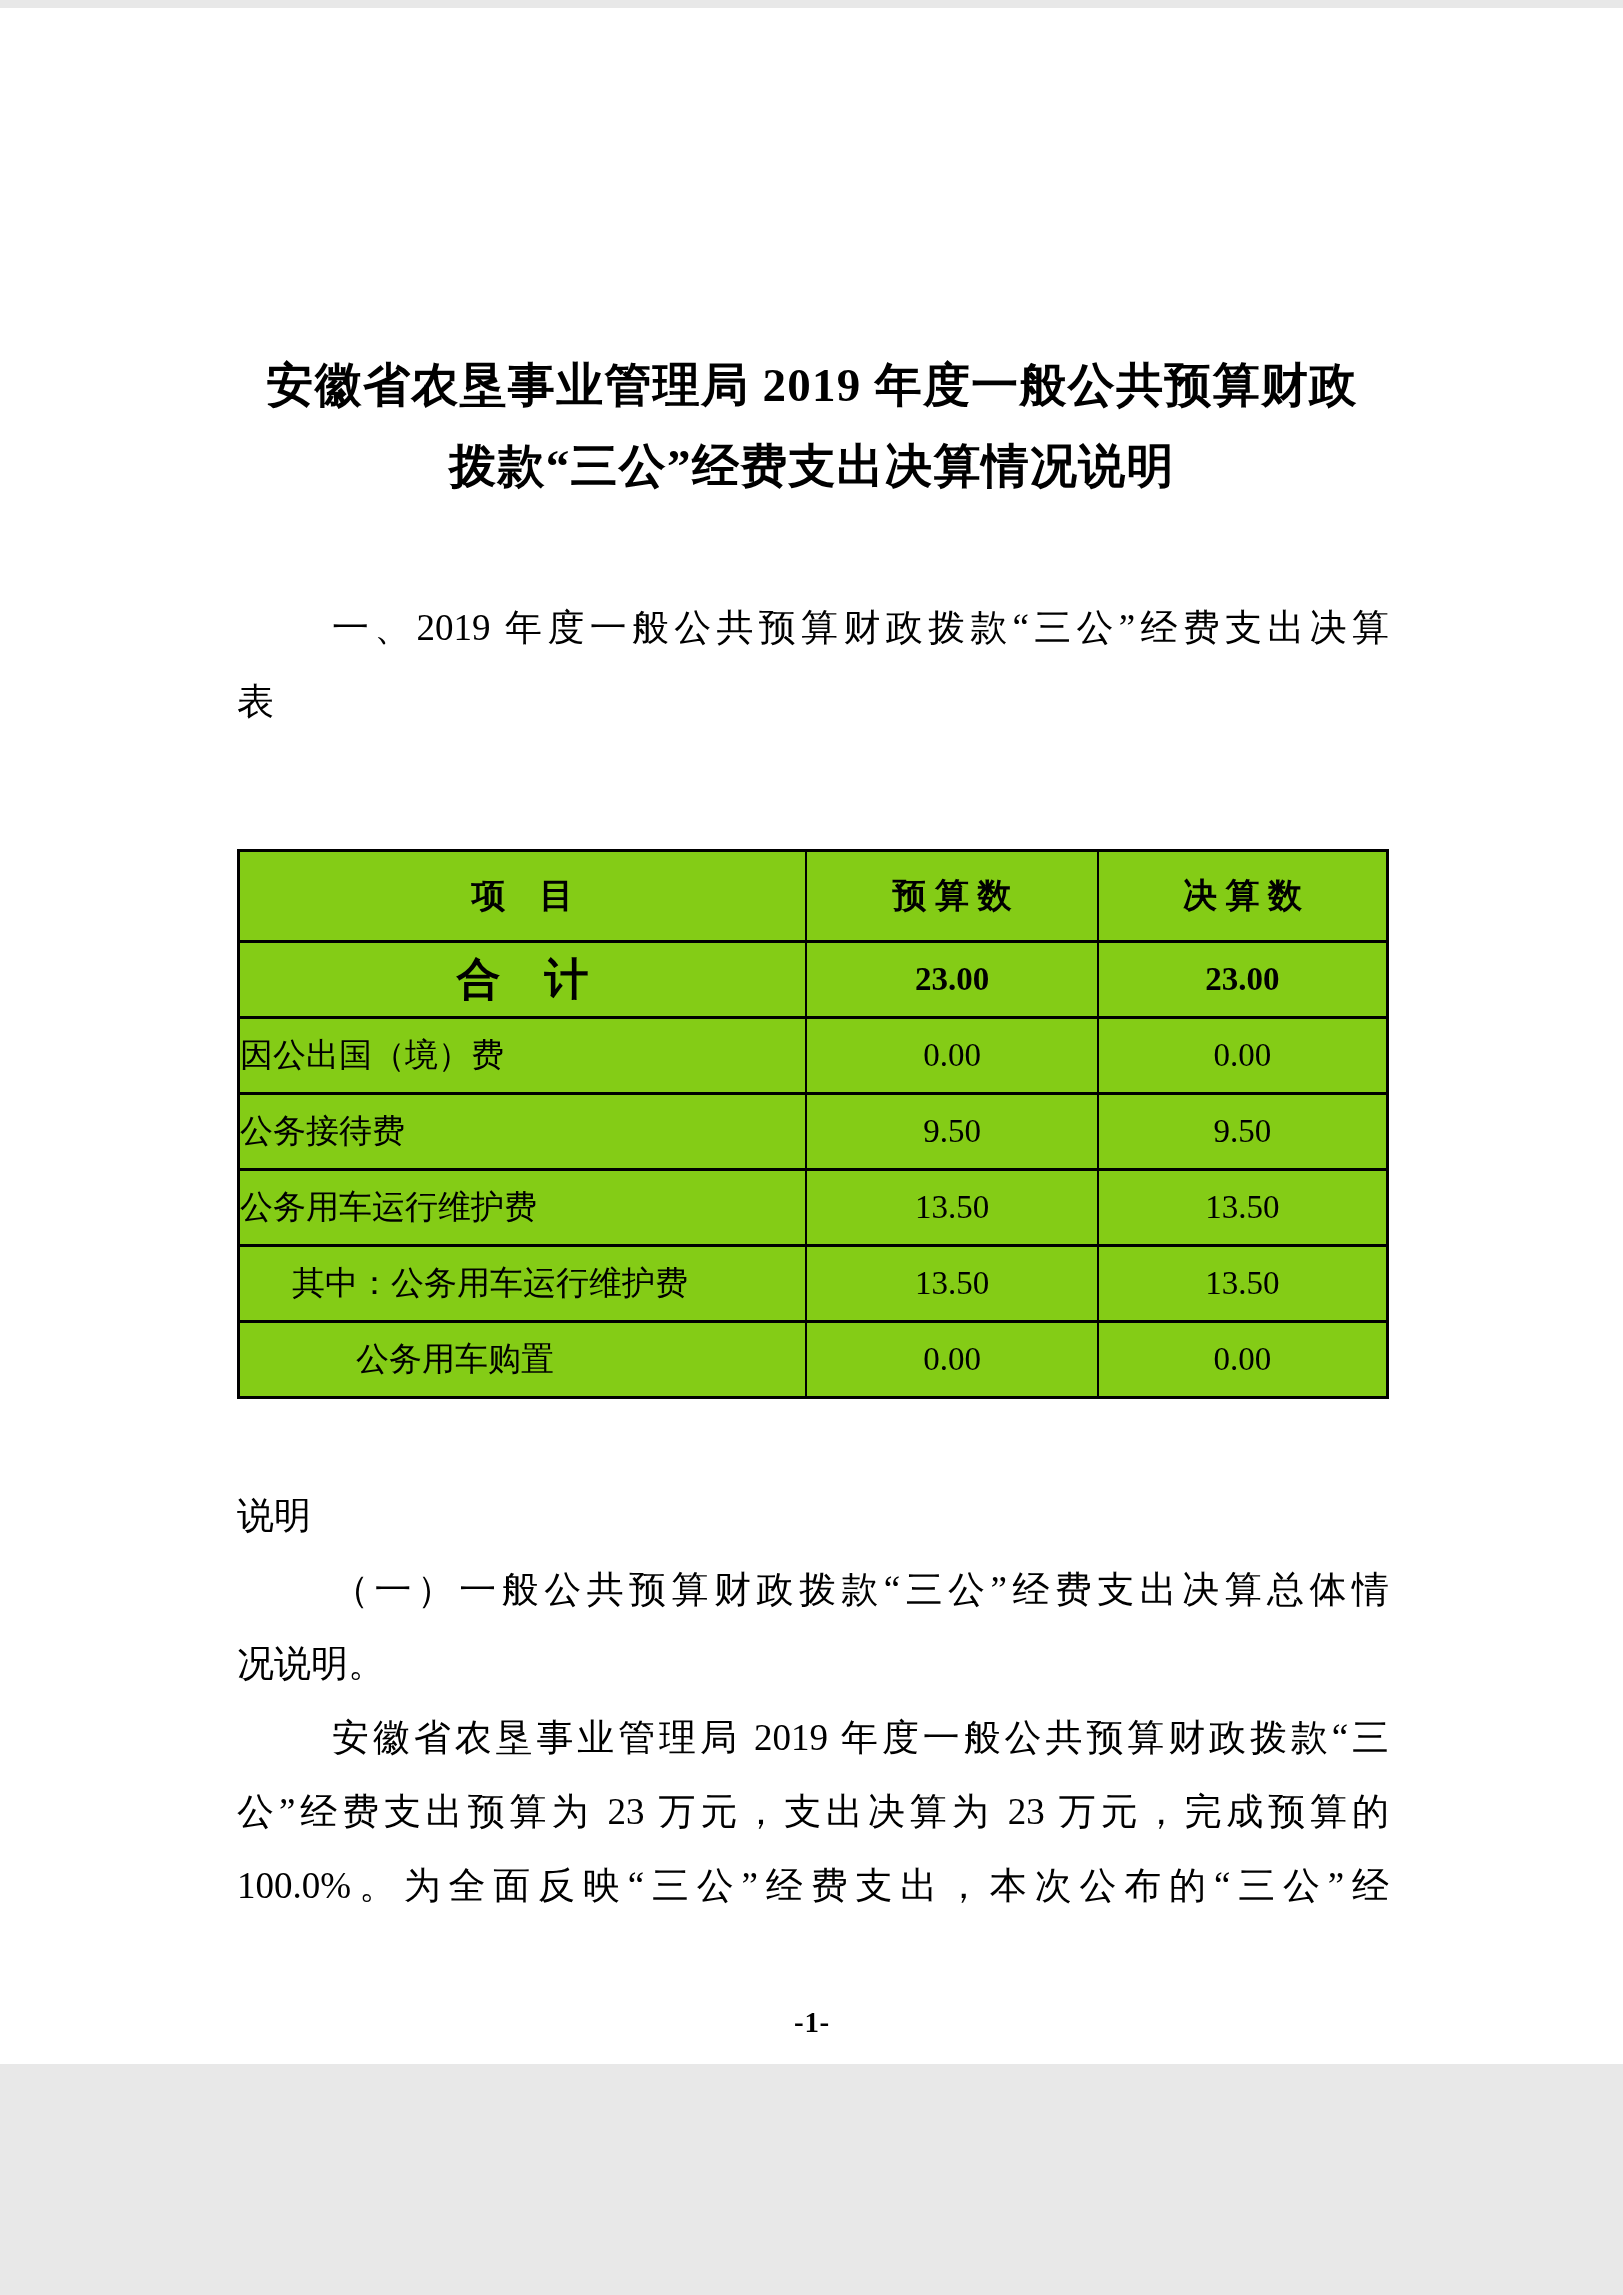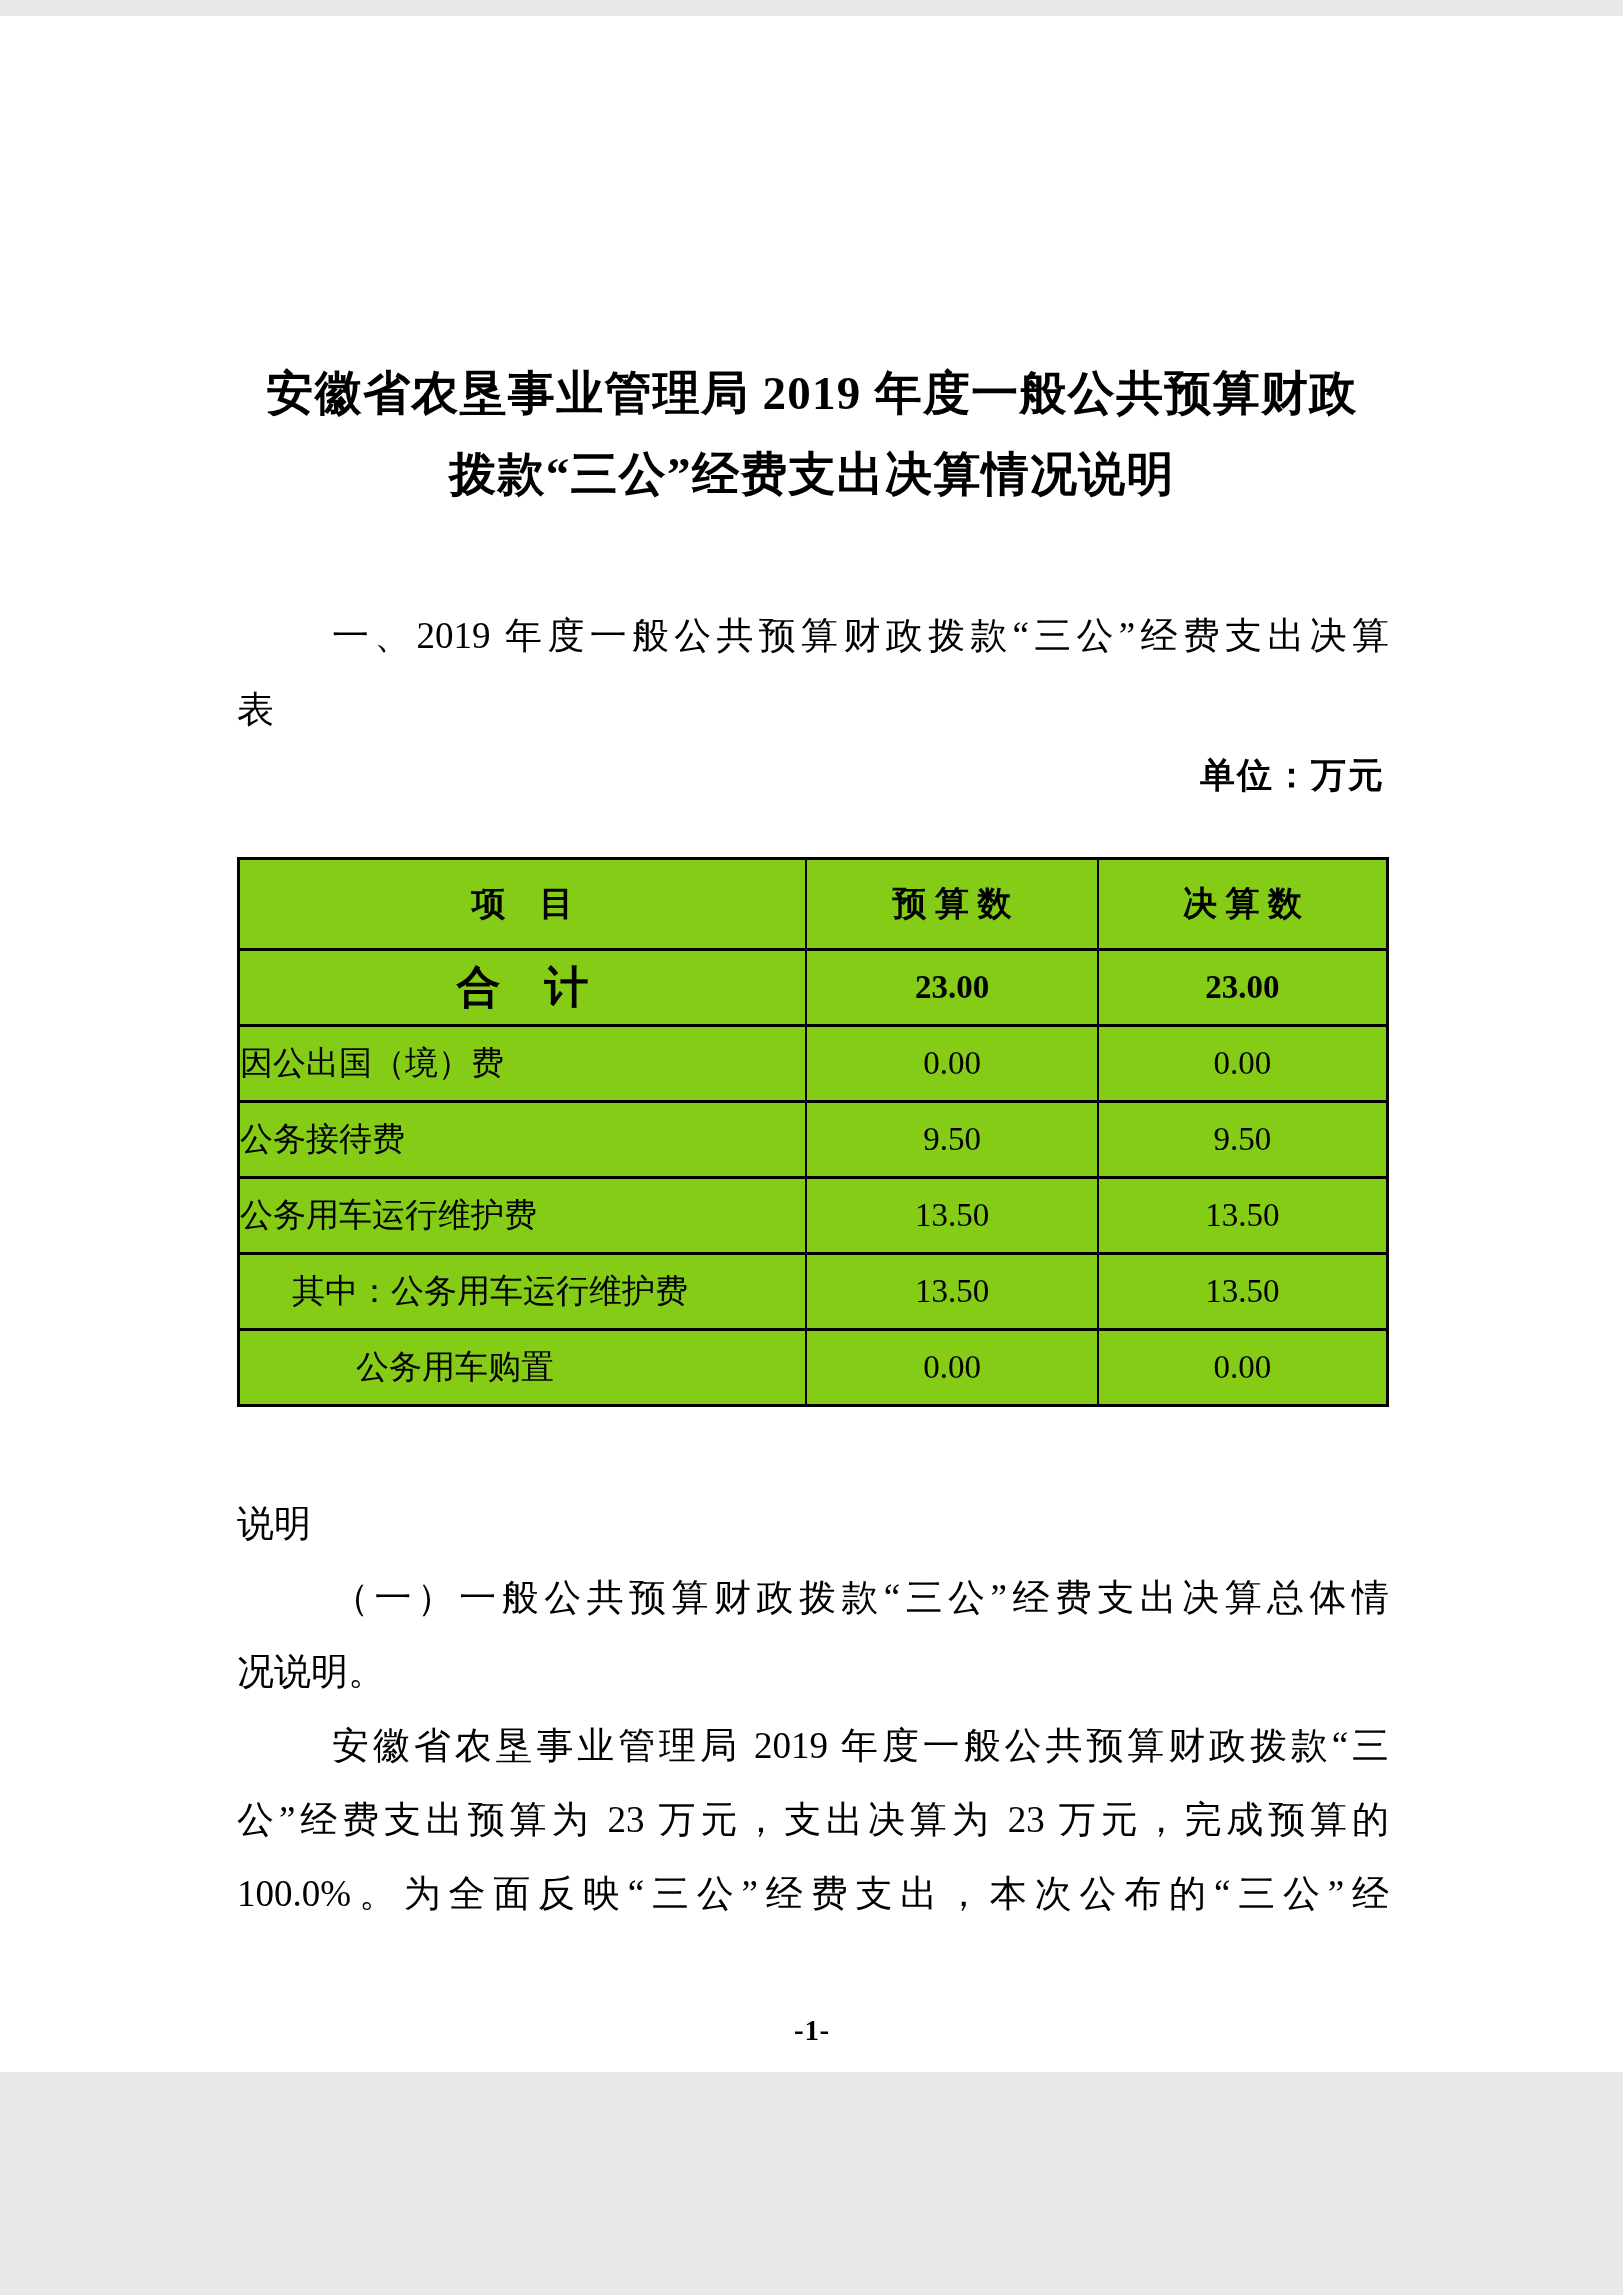--- a/index.html
+++ b/index.html
@@ -1,19 +1,19 @@
 <!DOCTYPE html>
 <html style="font-size:10.4px"><head>
 <meta charset="utf-8">
 <style>
   html,body { margin:0; padding:0; background:#e8e8e8; }
   .page {
     position:relative;
     width:1624px; height:2056px;
-    margin:16px auto;
+    margin:8px auto;
     background:#ffffff;
     font-family:"Liberation Serif", serif;
     color:#000;
     overflow:hidden;
   }
   
   .title {
     position:absolute; top:337px; left:0; width:1624px;
     text-align:center; font-weight:bold; font-size:47px; line-height:81px;
     letter-spacing:1.3px;
@@ -81,21 +81,20 @@
   <div class="title">
     <div>安徽省农垦事业管理局 2019 年度一般公共预算财政</div>
     <div>拨款“三公”经费支出决算情况说明</div>
   </div>
 
   <div class="col sec1">
     <div class="ln bold ind jl">一、2019 年度一般公共预算财政拨款“三公”经费支出决算</div>
     <div class="ln bold">表</div>
   </div>
 
-  <div class="unit">单位：万元</div>
 
   <table class="expense">
     <colgroup>
         <col class="c1">
         <col class="c2">
         <col class="c3">
       </colgroup>
     <thead>
       <tr class="hdr">
         <th class="h">项　目</th>

